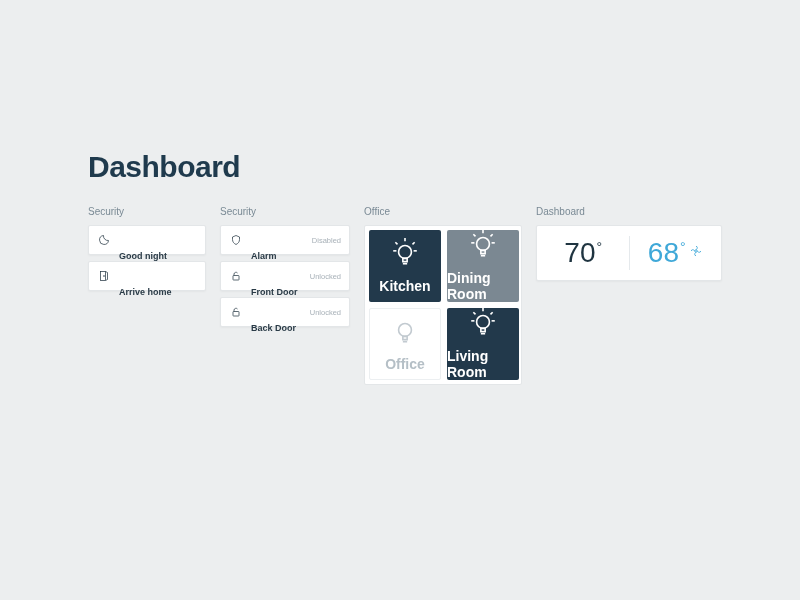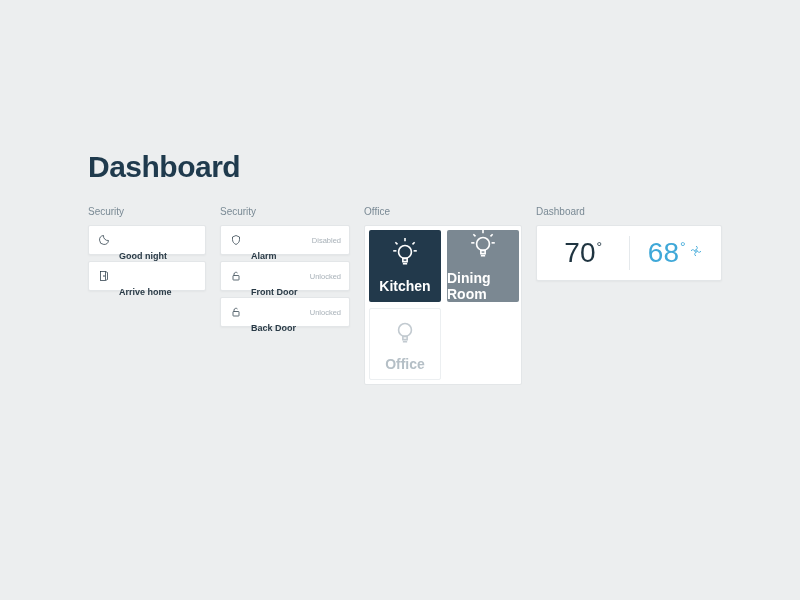--- a/index.html
+++ b/index.html
@@ -267,20 +267,37 @@
                   <line x1="12" y1="0" x2="12" y2="3"></line>
                 </g>
               <circle cx="12" cy="13" r="6"></circle>
                 <path d="M10 19h4v3h-4z"></path>
                 <path d="M10 24h4"></path>
             </svg>
           </span>
           <span class="room">Office</span>
         </div>
 
+        <div class="light-tile on-dark">
+          <span class="bulb">
+            <svg viewBox="0 0 24 28">
+              <g class="rays">
+                  <line x1="12" y1="0" x2="12" y2="3"></line>
+                  <line x1="3" y1="4" x2="5" y2="6"></line>
+                  <line x1="21" y1="4" x2="19" y2="6"></line>
+                  <line x1="1" y1="12" x2="4" y2="12"></line>
+                  <line x1="23" y1="12" x2="20" y2="12"></line>
+                </g>
+              <circle cx="12" cy="13" r="6"></circle>
+                <path d="M10 19h4v3h-4z"></path>
+                <path d="M10 24h4"></path>
+            </svg>
+          </span>
+          <span class="room">Living Room</span>
+        </div>
 
       </div>
     </div>
 
     <div class="thermo-col">
       <div class="col-label">Dashboard</div>
       <div class="thermo-card">
         <div class="thermo-half">
           <span class="thermo-current">
             <span>70</span><span class="deg">°</span>

